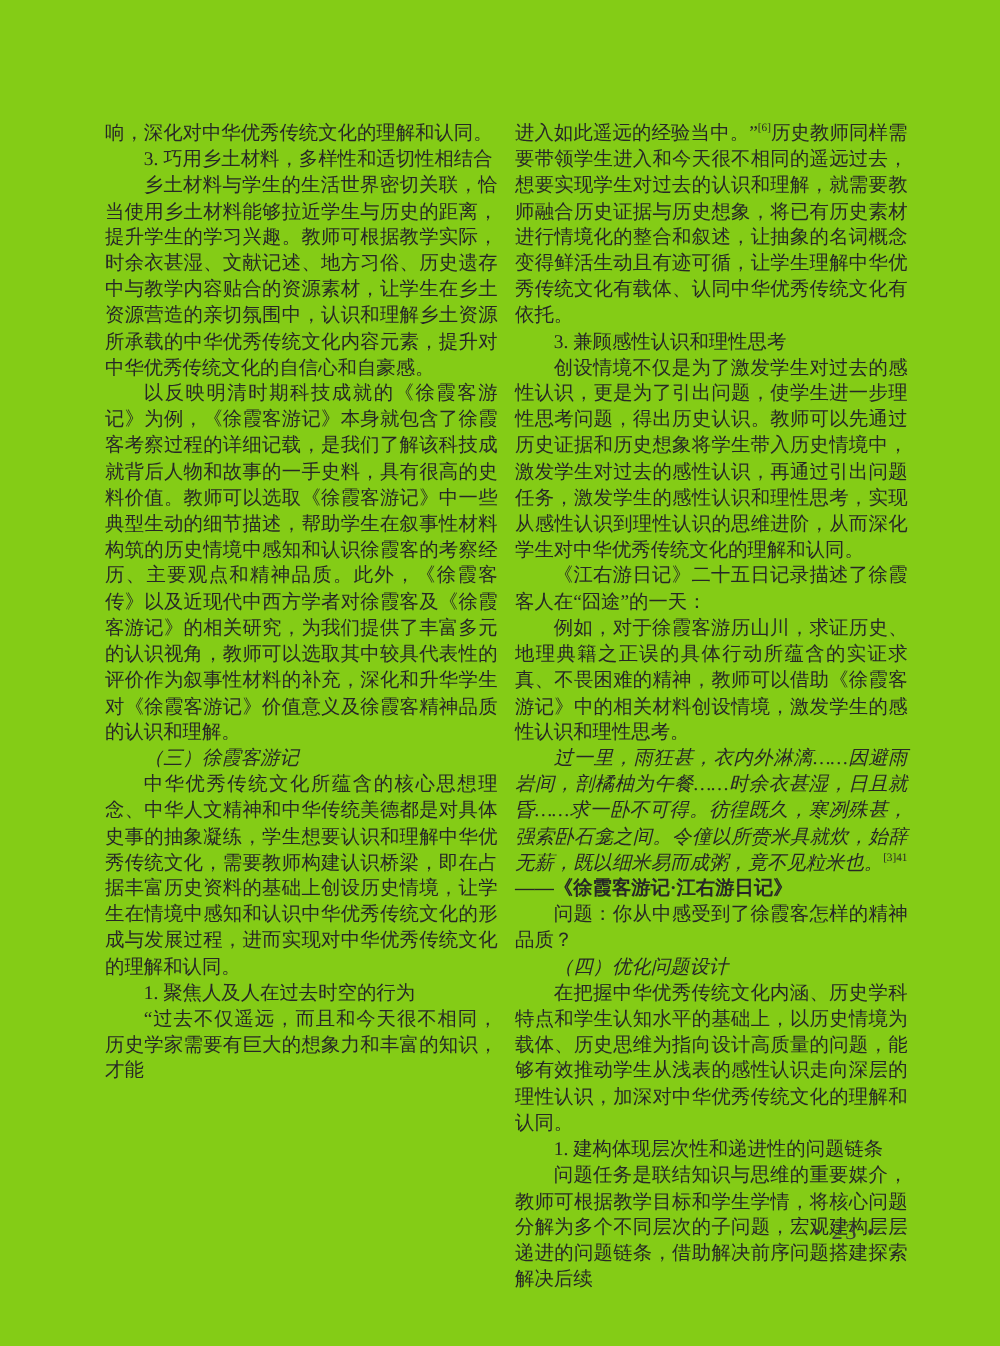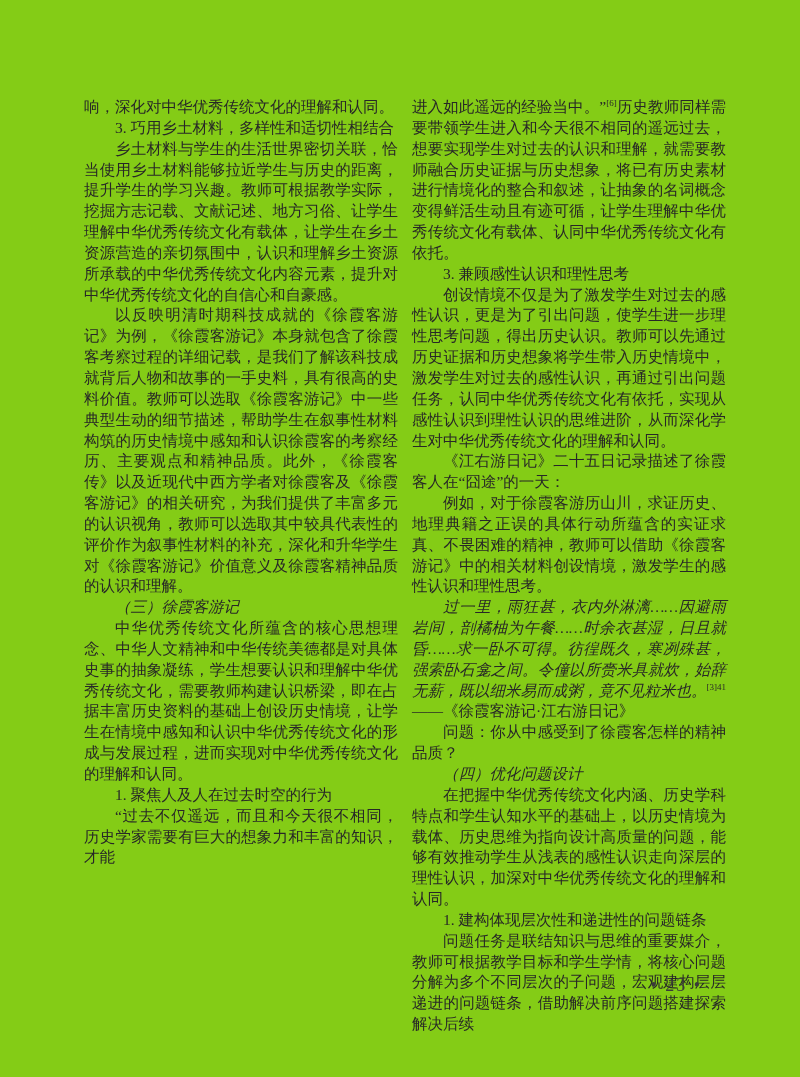--- a/index.html
+++ b/index.html
@@ -20,21 +20,21 @@
     line-height: 20.85px;
     text-align: justify;
     letter-spacing: 0;
   }
   .col-left  { left: 84px; }
   .col-right { left: 412px; }
   .col p { margin: 0; padding: 0; text-indent: 2em; }
   .col p.continuation { text-indent: 0; }
   .kaiti { font-style: italic; }
   .quote-block { font-style: italic; }
-  .quote-block .cite { font-style: normal; }
+  .quote-block .cite { font-style: normal; font-weight: bold; }
   sup.ref {
     font-size: 9px;
     font-style: normal;
     line-height: 0;
     vertical-align: super;
     letter-spacing: 0;
   }
   .page-number {
     position: absolute;
     top: 975px;
@@ -47,32 +47,32 @@
   }
 </style>
 </head>
 <body>
 
 <div class="page">
 
   <div class="col col-left">
     <p class="continuation">响，深化对中华优秀传统文化的理解和认同。</p>
     <p>3. 巧用乡土材料，多样性和适切性相结合</p>
-    <p>乡土材料与学生的生活世界密切关联，恰当使用乡土材料能够拉近学生与历史的距离，提升学生的学习兴趣。教师可根据教学实际，挖掘方志记载、文献记述、地方习俗、让学生理解中华优秀传统文化有载体，让学生在乡土资源营造的亲切氛围中，认识和理解乡土资源所承载的中华优秀传统文化内容元素，提升对中华优秀传统文化的自信心和自豪感。</p>
+    <p>乡土材料与学生的生活世界密切关联，恰当使用乡土材料能够拉近学生与历史的距离，提升学生的学习兴趣。教师可根据教学实际，时余衣甚湿、文献记述、地方习俗、历史遗存中与教学内容贴合的资源素材，让学生在乡土资源营造的亲切氛围中，认识和理解乡土资源所承载的中华优秀传统文化内容元素，提升对中华优秀传统文化的自信心和自豪感。</p>
     <p>以反映明清时期科技成就的《徐霞客游记》为例，《徐霞客游记》本身就包含了徐霞客考察过程的详细记载，是我们了解该科技成就背后人物和故事的一手史料，具有很高的史料价值。教师可以选取《徐霞客游记》中一些典型生动的细节描述，帮助学生在叙事性材料构筑的历史情境中感知和认识徐霞客的考察经历、主要观点和精神品质。此外，《徐霞客传》以及近现代中西方学者对徐霞客及《徐霞客游记》的相关研究，为我们提供了丰富多元的认识视角，教师可以选取其中较具代表性的评价作为叙事性材料的补充，深化和升华学生对《徐霞客游记》价值意义及徐霞客精神品质的认识和理解。</p>
     <p class="kaiti">（三）徐霞客游记</p>
     <p>中华优秀传统文化所蕴含的核心思想理念、中华人文精神和中华传统美德都是对具体史事的抽象凝练，学生想要认识和理解中华优秀传统文化，需要教师构建认识桥梁，即在占据丰富历史资料的基础上创设历史情境，让学生在情境中感知和认识中华优秀传统文化的形成与发展过程，进而实现对中华优秀传统文化的理解和认同。</p>
     <p>1. 聚焦人及人在过去时空的行为</p>
     <p>“过去不仅遥远，而且和今天很不相同，历史学家需要有巨大的想象力和丰富的知识，才能</p>
   </div>
 
   <div class="col col-right">
     <p class="continuation"><span>进入如此遥远的经验当中。”</span><sup class="ref">[6]</sup><span>历史教师同样需要带领学生进入和今天很不相同的遥远过去，想要实现学生对过去的认识和理解，就需要教师融合历史证据与历史想象，将已有历史素材进行情境化的整合和叙述，让抽象的名词概念变得鲜活生动且有迹可循，让学生理解中华优秀传统文化有载体、认同中华优秀传统文化有依托。</span></p>
     <p>3. 兼顾感性认识和理性思考</p>
-    <p>创设情境不仅是为了激发学生对过去的感性认识，更是为了引出问题，使学生进一步理性思考问题，得出历史认识。教师可以先通过历史证据和历史想象将学生带入历史情境中，激发学生对过去的感性认识，再通过引出问题任务，认同中华优秀传统文化有依托，实现从感性认识到理性认识的思维进阶，从而深化学生对中华优秀传统文化的理解和认同。</p>
+    <p>创设情境不仅是为了激发学生对过去的感性认识，更是为了引出问题，使学生进一步理性思考问题，得出历史认识。教师可以先通过历史证据和历史想象将学生带入历史情境中，激发学生对过去的感性认识，再通过引出问题任务，激发学生的感性认识和理性思考，实现从感性认识到理性认识的思维进阶，从而深化学生对中华优秀传统文化的理解和认同。</p>
     <p>《江右游日记》二十五日记录描述了徐霞客人在“囧途”的一天：</p>
     <p>例如，对于徐霞客游历山川，求证历史、地理典籍之正误的具体行动所蕴含的实证求真、不畏困难的精神，教师可以借助《徐霞客游记》中的相关材料创设情境，激发学生的感性认识和理性思考。</p>
     <p class="quote-block"><span>过一里，雨狂甚，衣内外淋漓……因避雨岩间，剖橘柚为午餐……时余衣甚湿，日且就昏……求一卧不可得。彷徨既久，寒冽殊甚，强索卧石龛之间。令僮以所赍米具就炊，始辞无薪，既以细米易而成粥，竟不见粒米也。</span><sup class="ref">[3]41</sup><span class="cite">——《徐霞客游记·江右游日记》</span></p>
     <p>问题：你从中感受到了徐霞客怎样的精神品质？</p>
     <p class="kaiti">（四）优化问题设计</p>
     <p>在把握中华优秀传统文化内涵、历史学科特点和学生认知水平的基础上，以历史情境为载体、历史思维为指向设计高质量的问题，能够有效推动学生从浅表的感性认识走向深层的理性认识，加深对中华优秀传统文化的理解和认同。</p>
     <p>1. 建构体现层次性和递进性的问题链条</p>
     <p>问题任务是联结知识与思维的重要媒介，教师可根据教学目标和学生学情，将核心问题分解为多个不同层次的子问题，宏观建构层层递进的问题链条，借助解决前序问题搭建探索解决后续</p>
   </div>
 

